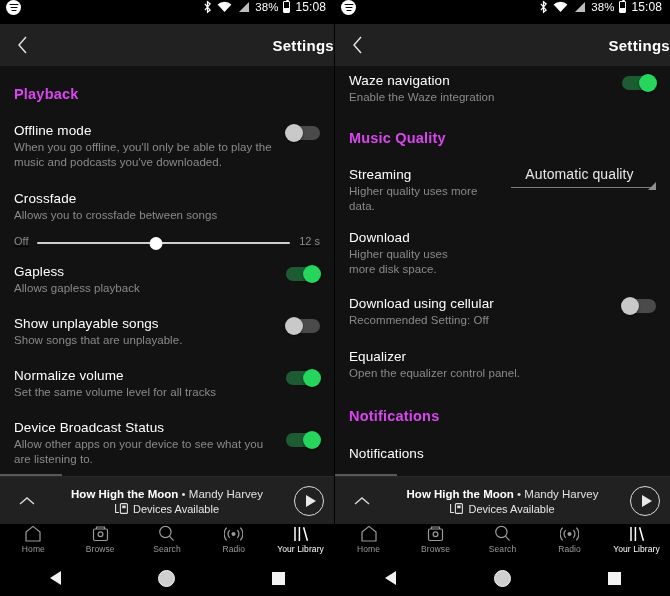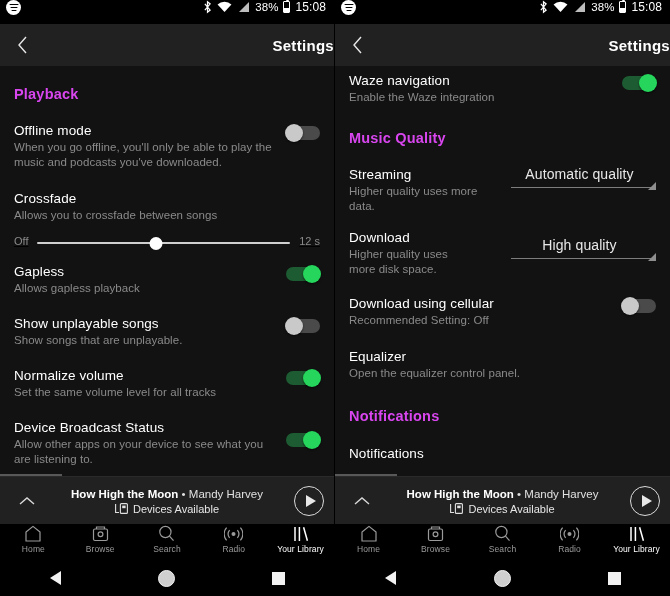--- a/index.html
+++ b/index.html
@@ -589,25 +589,20 @@
           <div class="dd-line"></div>
           <span class="dd-arrow"></span>
         </div>
       </div>
 
       <div class="row" style="margin-top:15px;">
         <div class="row-text">
           <div class="row-title">Download</div>
           <div class="row-sub" style="max-width:120px;">Higher quality uses more disk space.</div>
         </div>
-        <div class="dropdown" style="margin-top:8px;">
-          <div class="dd-value">High quality</div>
-          <div class="dd-line"></div>
-          <span class="dd-arrow"></span>
-        </div>
       </div>
 
       <div class="row" style="margin-top:18px;">
         <div class="row-text">
           <div class="row-title">Download using cellular</div>
           <div class="row-sub">Recommended Setting: Off</div>
         </div>
         <div class="toggle off">
             <span class="thumb"></span>
           </div>

